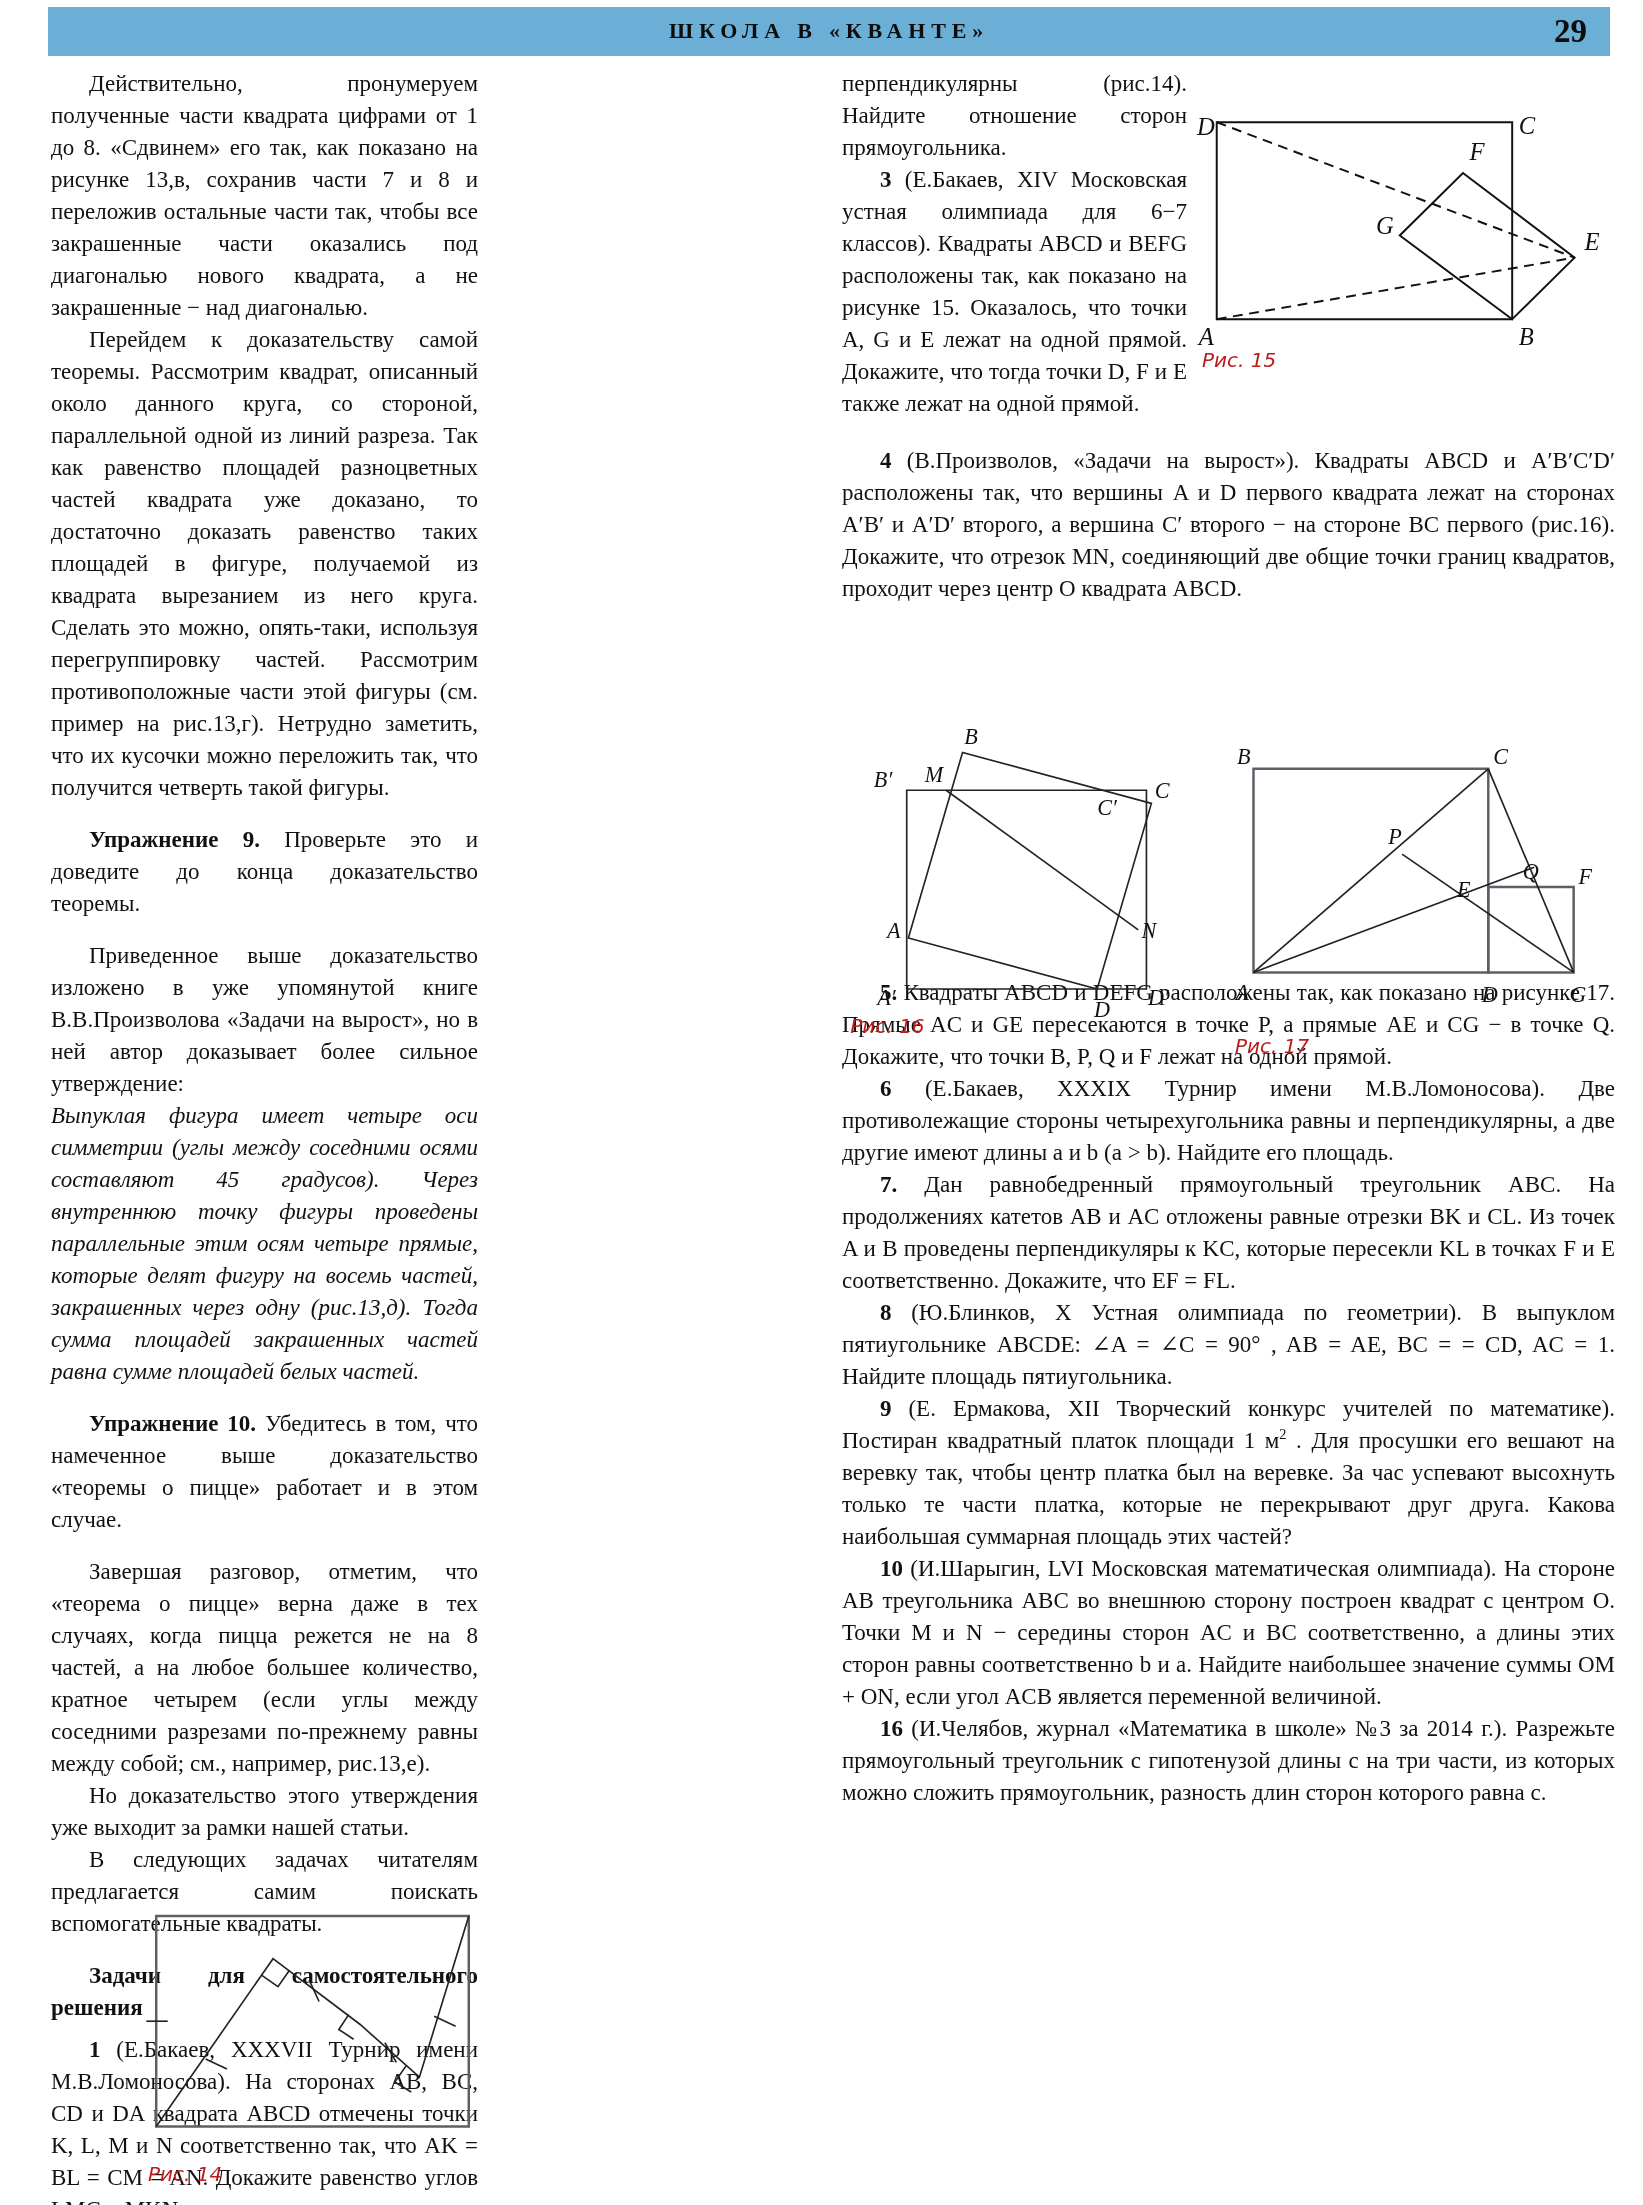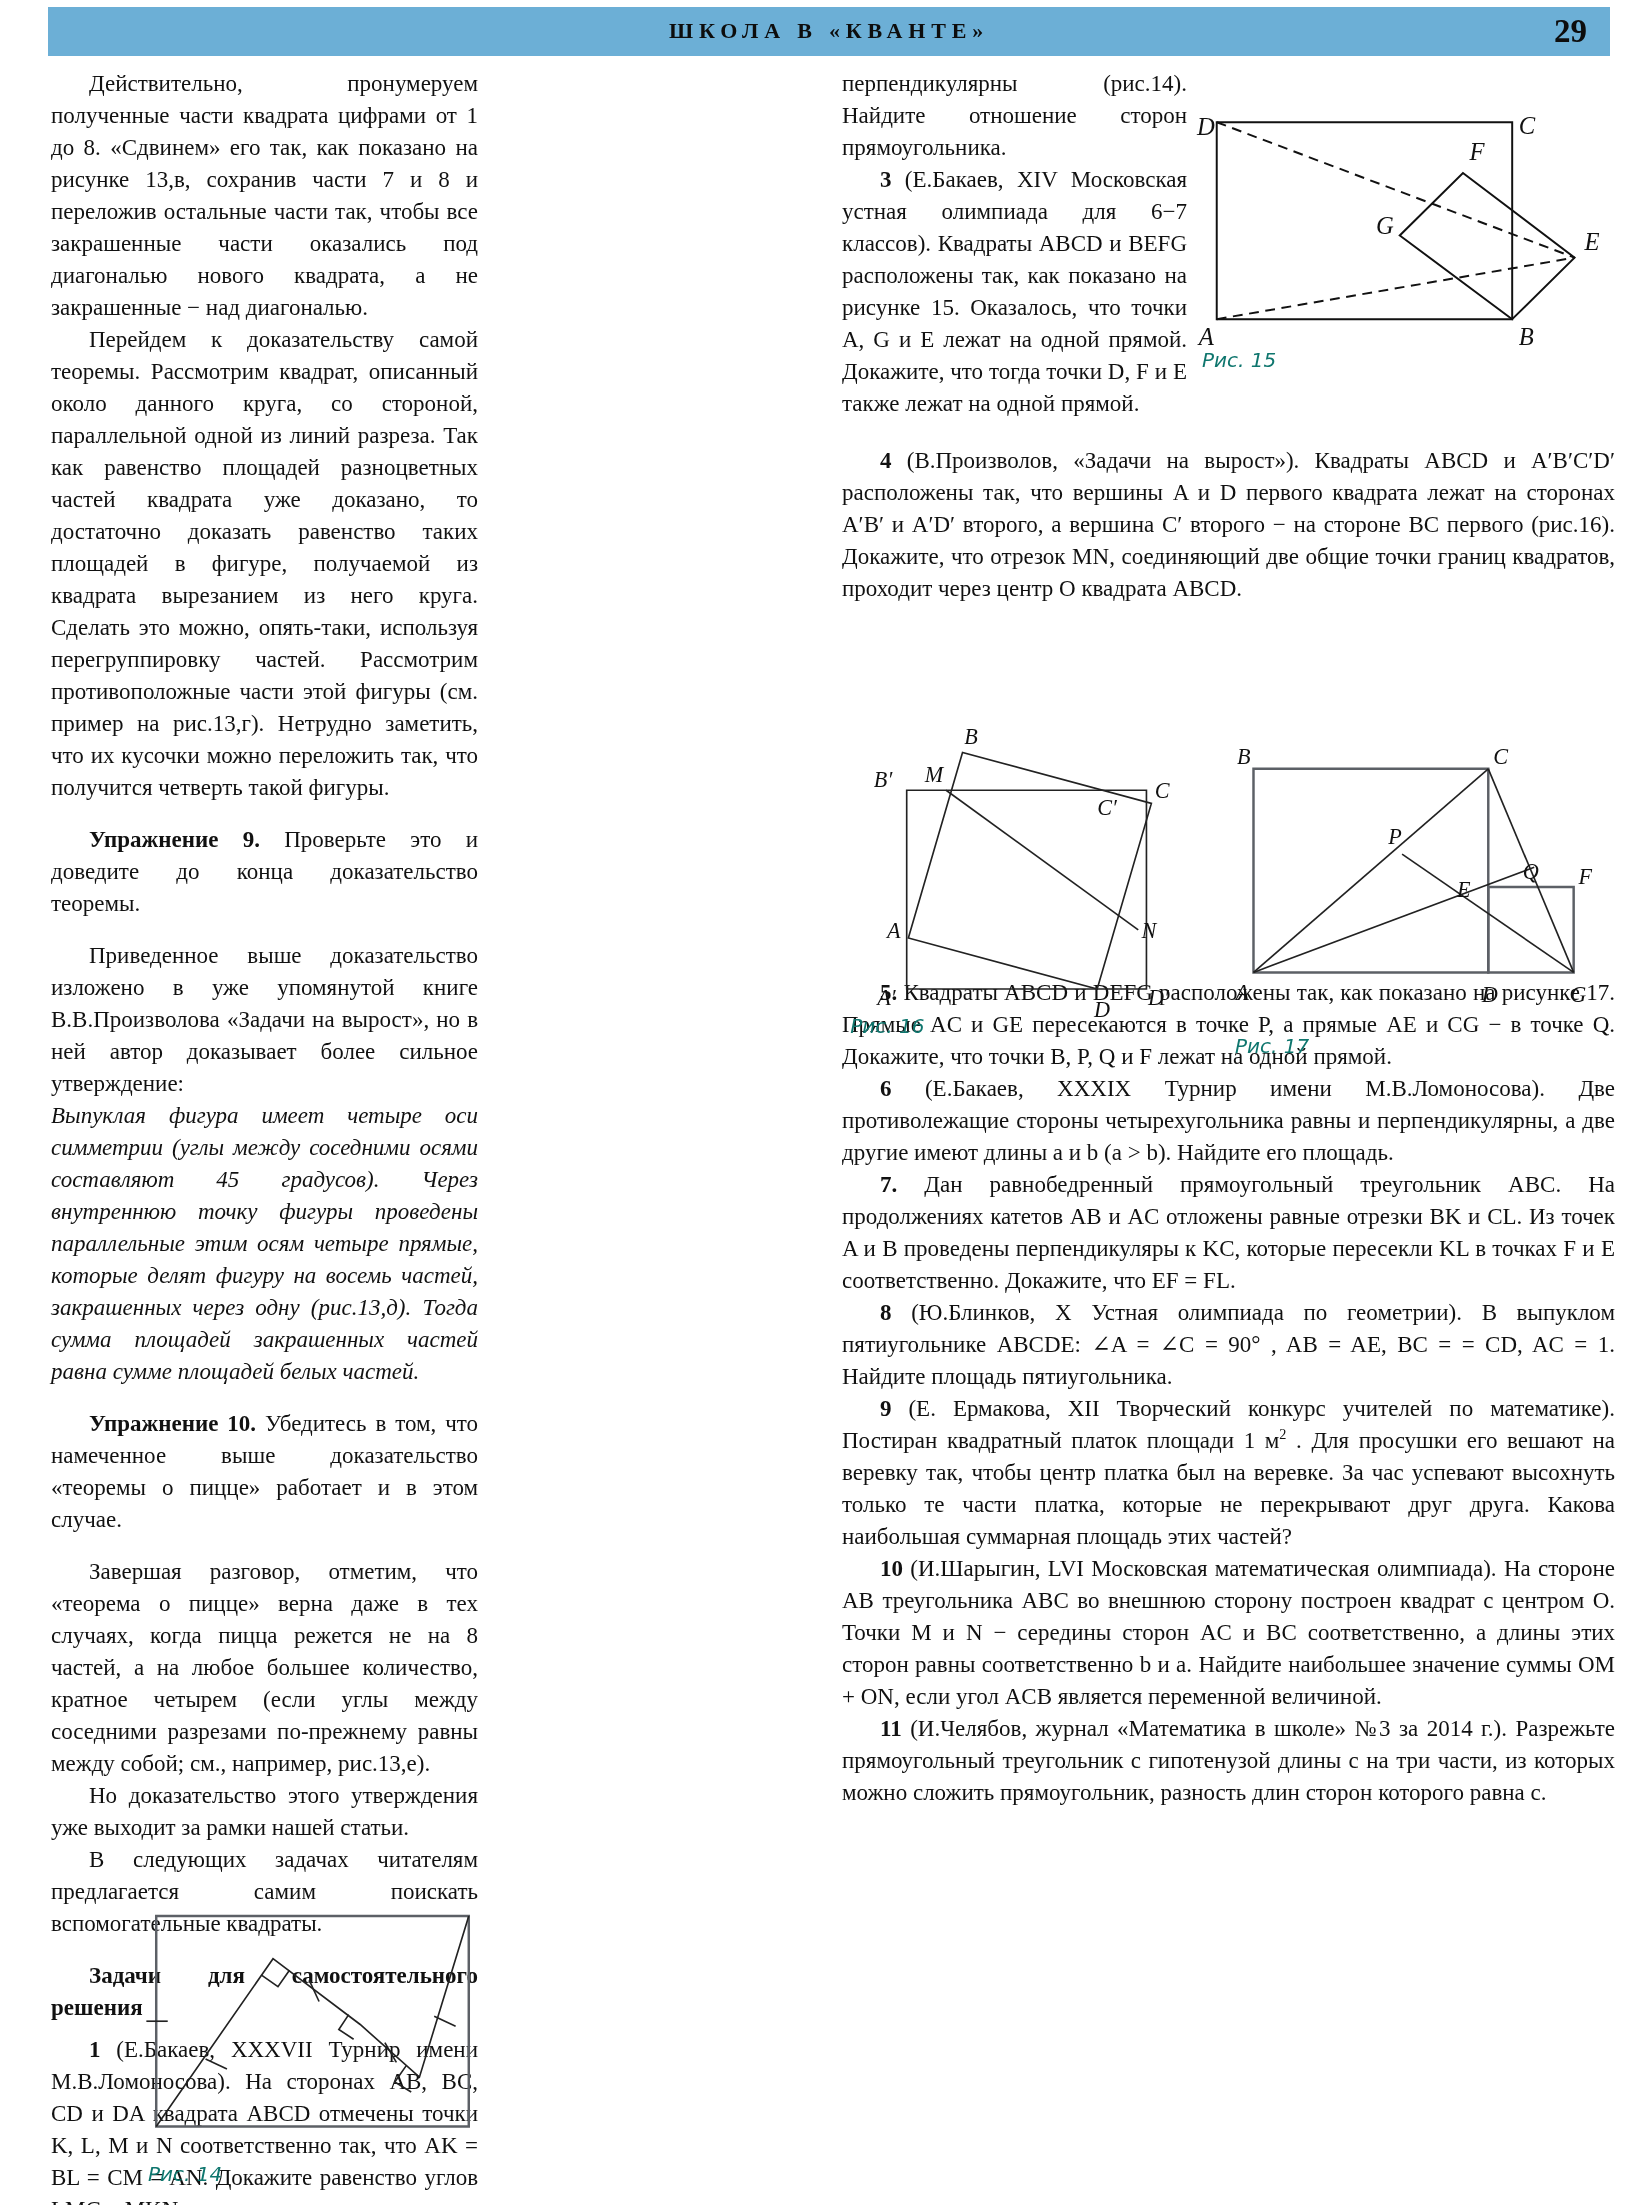--- a/index.html
+++ b/index.html
@@ -65,21 +65,21 @@
   .gap{ height:20px; }
   .gap-sm{ height:10px; }
   .sec-head{ font-weight:bold; text-indent:38px; margin:0; }
   sup{ font-size:0.62em; vertical-align:super; line-height:0; }
 
   
   .figcap{
     font-family:"DejaVu Sans","Liberation Sans",sans-serif;
     font-style:italic;
     font-size:20px;
-    color:#0f766e;
+    color:#b91c1c;
   }
 
   
   .fig15-wrap{
     position:absolute;
     left:1192px; top:58px;
     width:427px; height:263px;
   }
   .fig15-cap{ position:absolute; left:10px; top:234px; }
 
@@ -197,21 +197,21 @@
     <p>
       <span class="bd">8</span><span> (Ю.Блинков, X Устная олимпиада по геометрии). В выпуклом пятиугольнике ABCDE: ∠A = ∠C = 90° , AB = AE, BC = = CD, AC = 1. Найдите площадь пятиугольника.</span>
     </p>
     <p>
       <span class="bd">9</span><span> (Е. Ермакова, XII Творческий конкурс учителей по математике). Постиран квадратный платок площади 1 м</span><sup>2</sup><span> . Для просушки его вешают на веревку так, чтобы центр платка был на веревке. За час успевают высохнуть только те части платка, которые не перекрывают друг друга. Какова наибольшая суммарная площадь этих частей?</span>
     </p>
     <p>
       <span class="bd">10</span><span> (И.Шарыгин, LVI Московская математическая олимпиада). На стороне AB треугольника ABC во внешнюю сторону построен квадрат с центром O. Точки M и N − середины сторон AC и BC соответственно, а длины этих сторон равны соответственно b и a. Найдите наибольшее значение суммы OM + ON, если угол ACB является переменной величиной.</span>
     </p>
     <p>
-      <span class="bd">11</span><span> (И.Челябов, журнал «Математика в школе» №3 за 2014 г.). Разрежьте прямоугольный треугольник с гипотенузой длины c на три части, из которых можно сложить прямоугольник, разность длин сторон которого равна c.</span>
+      <span class="bd">16</span><span> (И.Челябов, журнал «Математика в школе» №3 за 2014 г.). Разрежьте прямоугольный треугольник с гипотенузой длины c на три части, из которых можно сложить прямоугольник, разность длин сторон которого равна c.</span>
     </p>
   </div>
 
   <div class="fig15-wrap">
     <svg width="427" height="238" viewBox="0 0 520 290">
 
       <path class="stroke" d="M30 250 L390 250 L390 10 L30 10 Z"></path>
 
       <path class="dash" d="M30 10 L466 175"></path>
 

